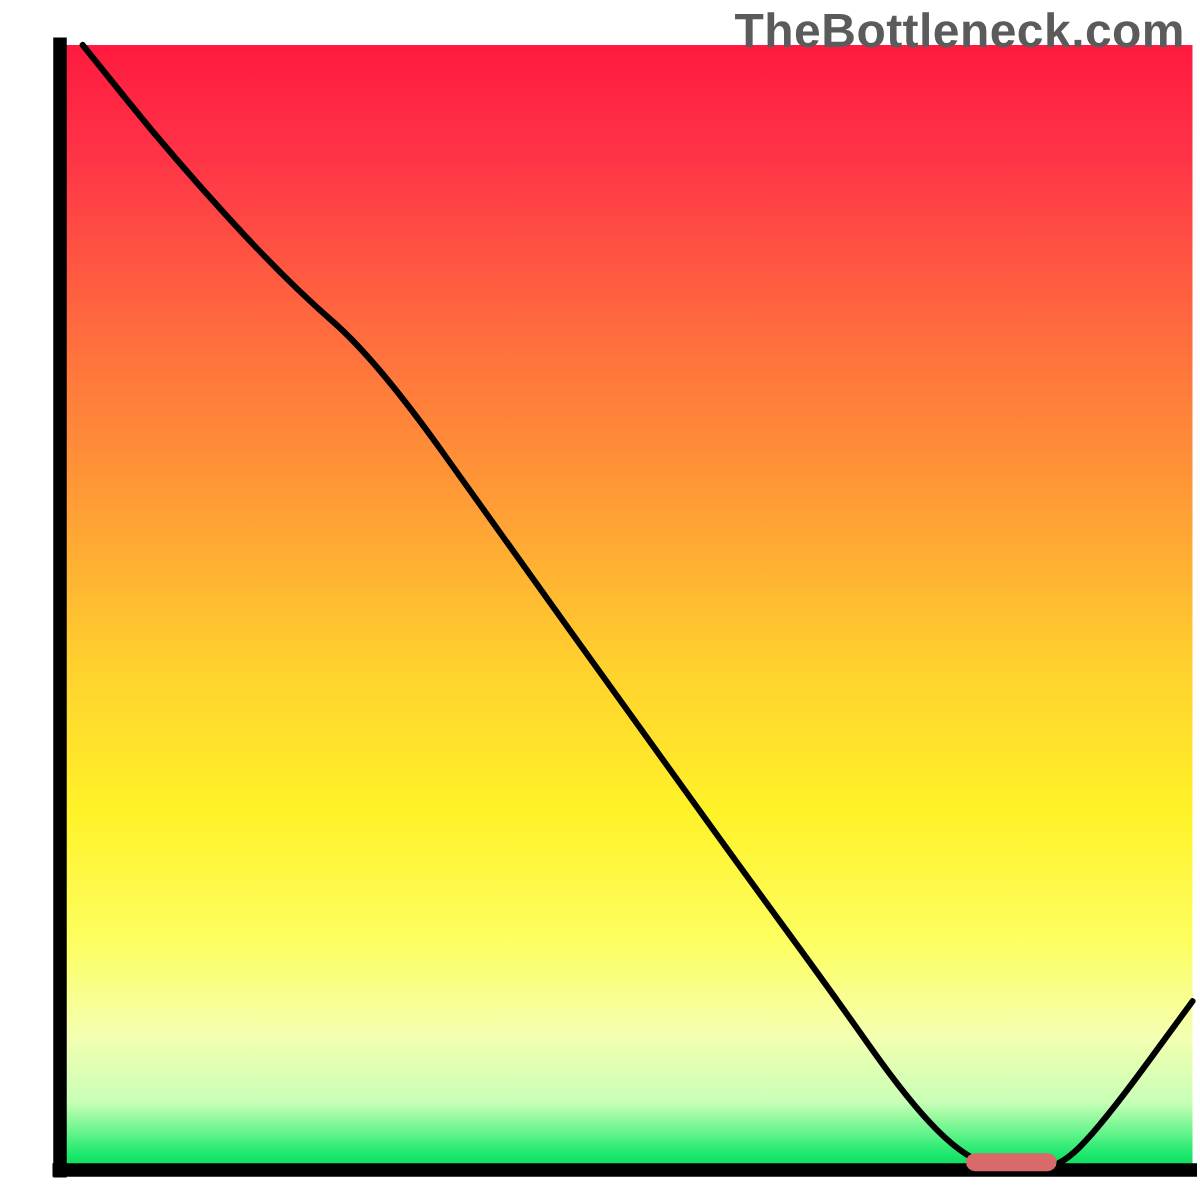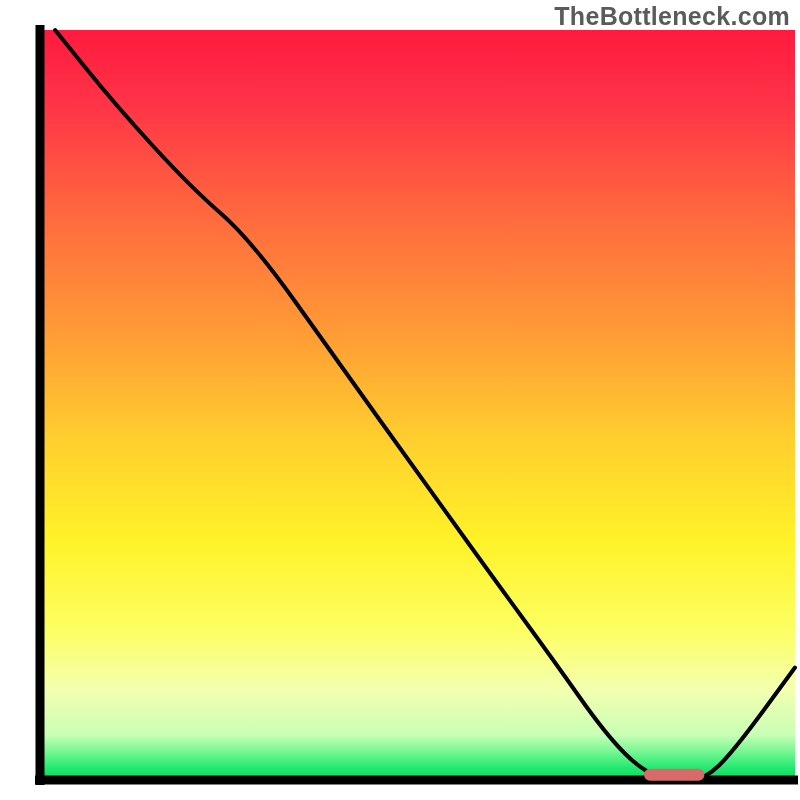--- a/index.html
+++ b/index.html
@@ -13,21 +13,21 @@
   }
   .frame {
     position: relative;
     width: 800px;
     height: 800px;
   }
   .watermark {
     position: absolute;
     top: 2px;
     right: 10px;
-    font-size: 25px;
+    font-size: 32px;
     font-weight: 600;
     color: #5b5b5b;
     letter-spacing: 0.3px;
     user-select: none;
     z-index: 10;
   }
   svg.chart {
     position: absolute;
     left: 0;
     top: 0;

